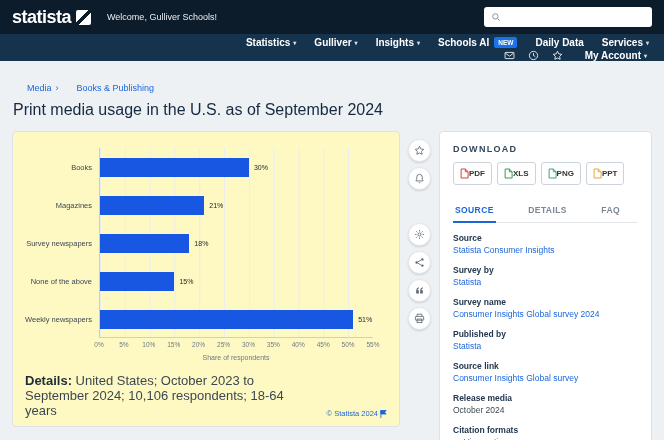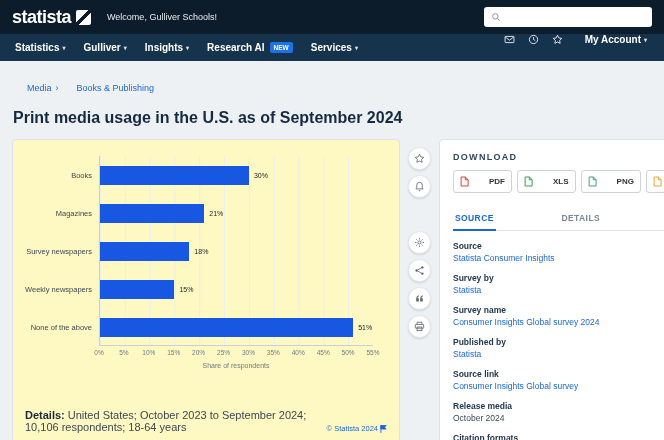--- a/index.html
+++ b/index.html
@@ -10,62 +10,62 @@
   .brand{display:flex;align-items:center;gap:5px;cursor:pointer;}
   .brand-text{color:#fff;font-size:18px;font-weight:bold;letter-spacing:-0.5px;line-height:1;}
   .brand-mark{width:15px;height:15px;background-color:#fff;background-image:linear-gradient(135deg,transparent 42%,#0d1c2a 42%,#0d1c2a 58%,transparent 58%);border-radius:2px;}
   .welcome{color:#e8edf2;font-size:9px;margin-left:16px;}
   .spacer{flex:1;}
   .search{background:#fff;border-radius:3px;height:20px;width:168px;display:flex;align-items:center;padding:0 7px;}
   .search input{border:0;outline:0;flex:1;font-size:9px;color:#333;font-family:inherit;background:transparent;min-width:0;}
   .search input::placeholder{color:#8a94a0;}
   .search svg{width:10px;height:10px;color:#8a94a0;flex:none;}
   
-  .navbar{height:27px;background:#16334e;display:flex;align-items:flex-start;padding:0 6px;}
+  .navbar{height:27px;background:#16334e;display:flex;align-items:flex-end;padding:0 6px;flex-direction:column;}
   .nav-items{display:flex;align-items:center;height:100%;}
   .nav-item{color:#fff;font-size:10px;font-weight:bold;padding:0 9px;height:100%;display:flex;align-items:center;gap:3px;cursor:pointer;white-space:nowrap;}
   .caret{font-size:6px;opacity:.85;}
   .badge{background:#1a73e8;color:#fff;font-size:6.5px;font-weight:bold;padding:2px 4px;border-radius:2px;margin-left:2px;}
   .nav-right{display:flex;align-items:center;gap:13px;padding-right:2px;}
   .nav-icon{color:#fff;cursor:pointer;display:flex;}
   .nav-icon svg{width:11px;height:11px;}
   
   main{padding:14px 12px 0;}
   .breadcrumb{font-size:9px;margin:8px 1px 5px;display:flex;gap:4px;align-items:center;}
   .breadcrumb a{color:#1a66d9;cursor:pointer;text-decoration:none;padding-left:14px;}
   .breadcrumb .sep{color:#1a66d9;}
-  h1{font-size:16px;color:#152940;font-weight:bold;margin:16px 1px 12px;}
+  h1{font-size:16px;color:#152940;font-weight:normal;margin:8px 1px 12px;}
   .content{display:flex;align-items:flex-start;gap:8px;}
   
   .chart-card{width:388px;background:#fef9c3;border:1px solid #dde2e8;border-radius:4px;padding:16px 10px 8px;flex:none;}
   .chart-body{display:flex;}
   .cat-labels{width:76px;flex:none;}
   .cat{height:38px;display:flex;align-items:center;justify-content:flex-end;padding-right:7px;font-size:7.5px;color:#3d4752;text-align:right;}
   .plot-wrap{flex:1;margin-right:16px;}
   .plot{height:190px;border-left:1px solid #c9cfd6;border-bottom:1px solid #c9cfd6;background-image:linear-gradient(to right,#eaedf0 1px,transparent 1px);background-size:calc(100%/11) 100%;}
   .bar-row{height:38px;position:relative;display:flex;align-items:center;}
   .bar{height:19px;}
   .val{position:absolute;font-size:7px;color:#20262c;top:50%;transform:translateY(-50%);}
   .ticks{position:relative;height:10px;margin-top:3px;}
   .tick{position:absolute;transform:translateX(-50%);font-size:6.5px;color:#6e7985;white-space:nowrap;}
   .xlabel{text-align:center;font-size:7px;color:#6e7985;margin-top:3px;}
   .chart-footer{display:flex;justify-content:space-between;align-items:flex-end;margin-top:12px;padding:0 2px;gap:10px;}
-  .details{font-size:11px;color:#3d4752;margin-top:28px;}
+  .details{font-size:13px;color:#3d4752;}
   .details b{color:#1d2b39;}
   .copyright{font-size:7.5px;color:#1a66d9;white-space:nowrap;cursor:pointer;display:flex;align-items:center;gap:2px;text-decoration:none;}
   
   .icon-rail{display:flex;flex-direction:column;gap:5px;flex:none;padding-top:8px;}
   .rail-btn{width:23px;height:23px;border-radius:50%;background:#fff;border:1px solid #e3e7eb;box-shadow:0 1px 2px rgba(20,30,40,.14);display:flex;align-items:center;justify-content:center;color:#5b6670;cursor:pointer;}
   .rail-btn svg{width:11px;height:11px;}
   .rail-btn.group-start{margin-top:28px;}
   
   .side-panel{flex:1;background:#fff;border:1px solid #dde2e8;border-radius:4px;padding:12px 13px;min-height:306px;}
   .dl-title{font-size:9px;font-weight:bold;letter-spacing:1.3px;color:#33475c;margin-bottom:8px;}
   .dl-buttons{display:flex;gap:5px;}
-  .dl-btn{display:flex;align-items:center;gap:20px;border:1px solid #ccd3db;border-radius:3px;padding:5px 6px;background:#fff;font-size:8px;font-weight:bold;color:#333;cursor:pointer;}
+  .dl-btn{display:flex;align-items:center;gap:0;border:1px solid #ccd3db;border-radius:3px;padding:5px 6px;background:#fff;font-size:8px;font-weight:bold;color:#333;cursor:pointer;}
   .dl-btn .dl-ic{display:flex;}
   .dl-btn svg{width:9px;height:11px;}
   .tabs{display:flex;justify-content:space-between;border-bottom:1px solid #e3e7eb;margin-top:14px;padding-right:16px;}
   .tab{font-size:8.5px;font-weight:bold;letter-spacing:.4px;color:#7b8794;padding:6px 2px;cursor:pointer;border-bottom:2px solid transparent;margin-bottom:-1px;}
   .tab.active{color:#1a66d9;border-bottom-color:#1a66d9;}
   .field{margin-top:10px;}
   .field-label{font-size:8.5px;font-weight:bold;color:#22384e;}
   .field-value{font-size:8.5px;margin-top:2px;color:#1a66d9;cursor:pointer;}
   .field-value.plain{color:#3d4752;cursor:default;}
 </style>
@@ -95,22 +95,25 @@
       </div>
       <div class="nav-item">
         <span>Gulliver</span>
         <span class="caret">▾</span>
       </div>
       <div class="nav-item">
         <span>Insights</span>
         <span class="caret">▾</span>
       </div>
       <div class="nav-item">
-        <span>Research AI</span>
+        <span>Schools AI</span>
         <span class="badge">NEW</span>
+      </div>
+      <div class="nav-item">
+        <span>Daily Data</span>
       </div>
       <div class="nav-item">
         <span>Services</span>
         <span class="caret">▾</span>
       </div>
     </div>
   <div class="spacer"></div>
   <div class="nav-right" id="nav-right">
       <span class="nav-icon">
         <svg viewBox="0 0 16 16" fill="none" stroke="currentColor" stroke-width="1.2">
@@ -144,22 +147,22 @@
   </div>
   <h1>Print media usage in the U.S. as of September 2024</h1>
 
   <div class="content">
     <section class="chart-card">
       <div class="chart-body">
         <div class="cat-labels" id="cat-labels">
             <div class="cat">Books</div>
             <div class="cat">Magazines</div>
             <div class="cat">Survey newspapers</div>
+            <div class="cat">None of the above</div>
             <div class="cat">Weekly newspapers</div>
-            <div class="cat">None of the above</div>
           </div>
         <div class="plot-wrap">
           <div class="plot" id="plot">
               <div class="bar-row">
                 <div class="bar" style="width: 54.5455%; background: rgb(23, 87, 226);"></div>
                 <span class="val" style="left: calc(54.5455% + 5px);">30%</span>
               </div>
               <div class="bar-row">
                 <div class="bar" style="width: 38.1818%; background: rgb(23, 87, 226);"></div>
                 <span class="val" style="left: calc(38.1818% + 5px);">21%</span>

